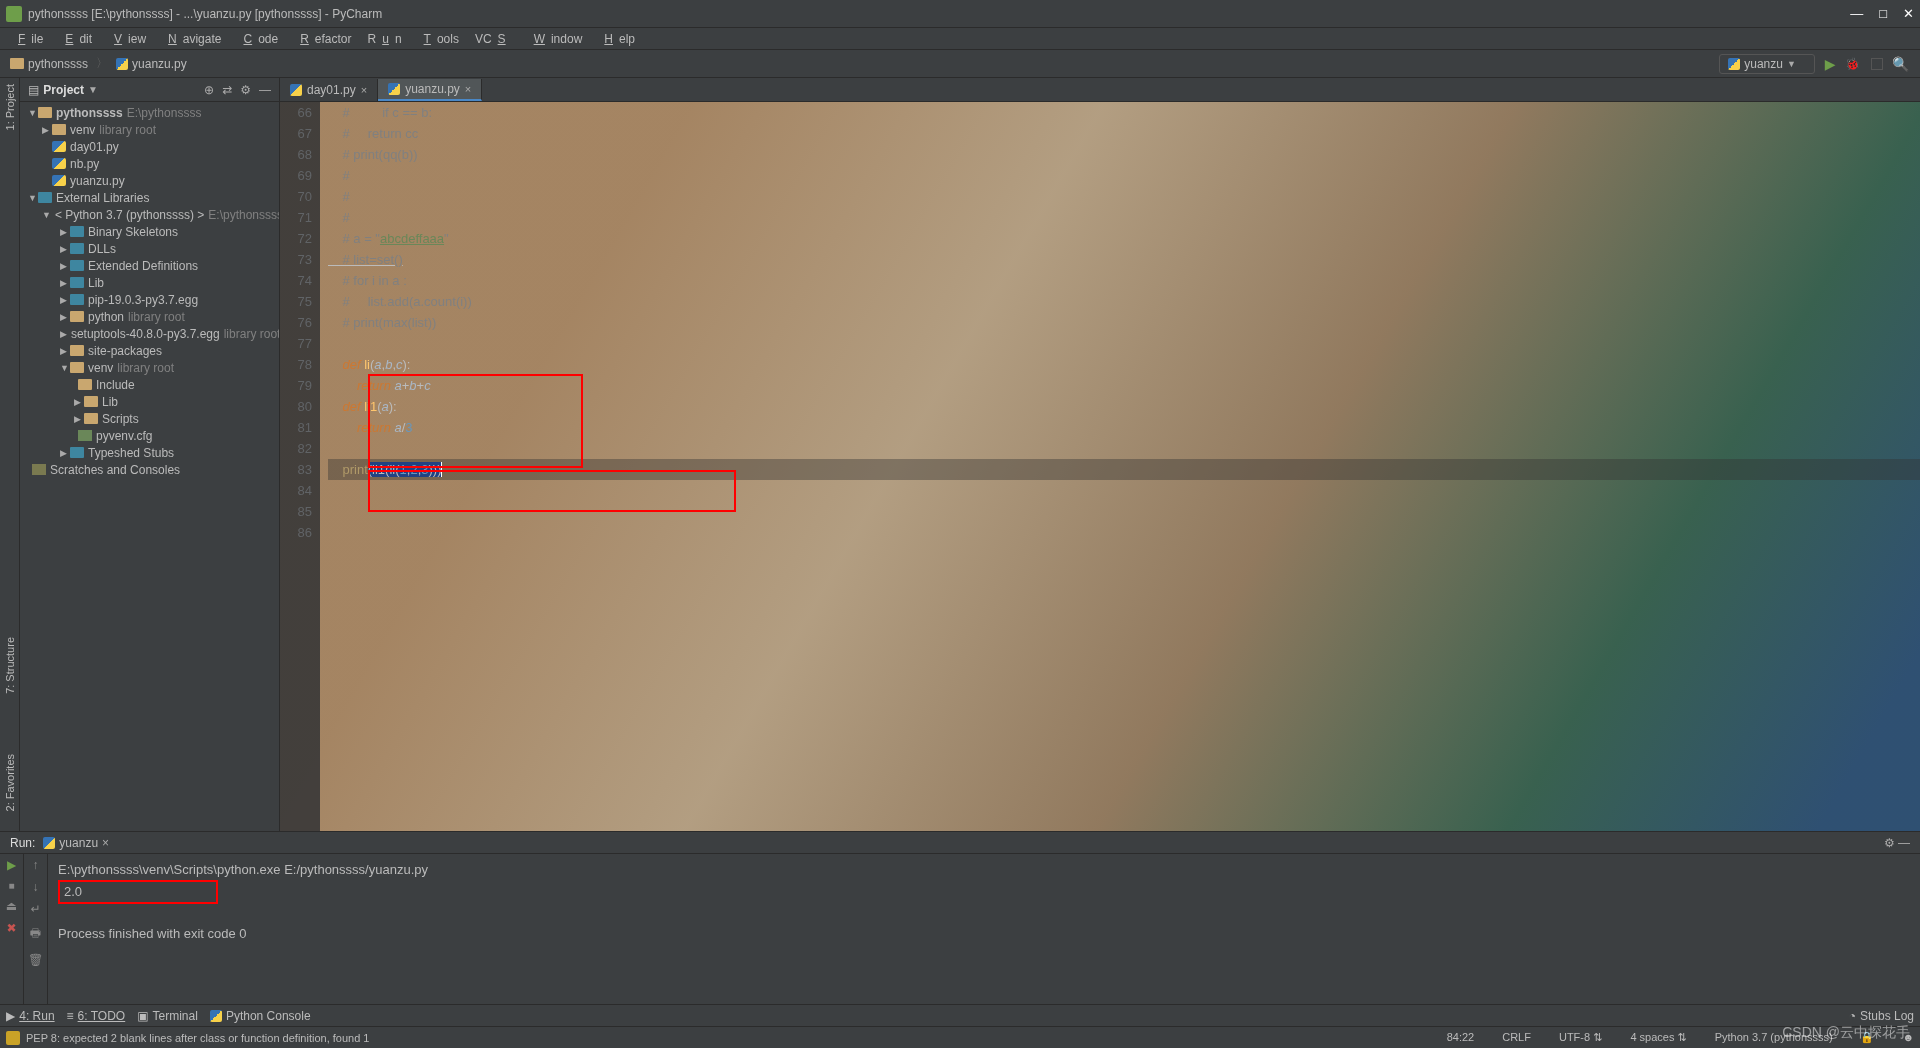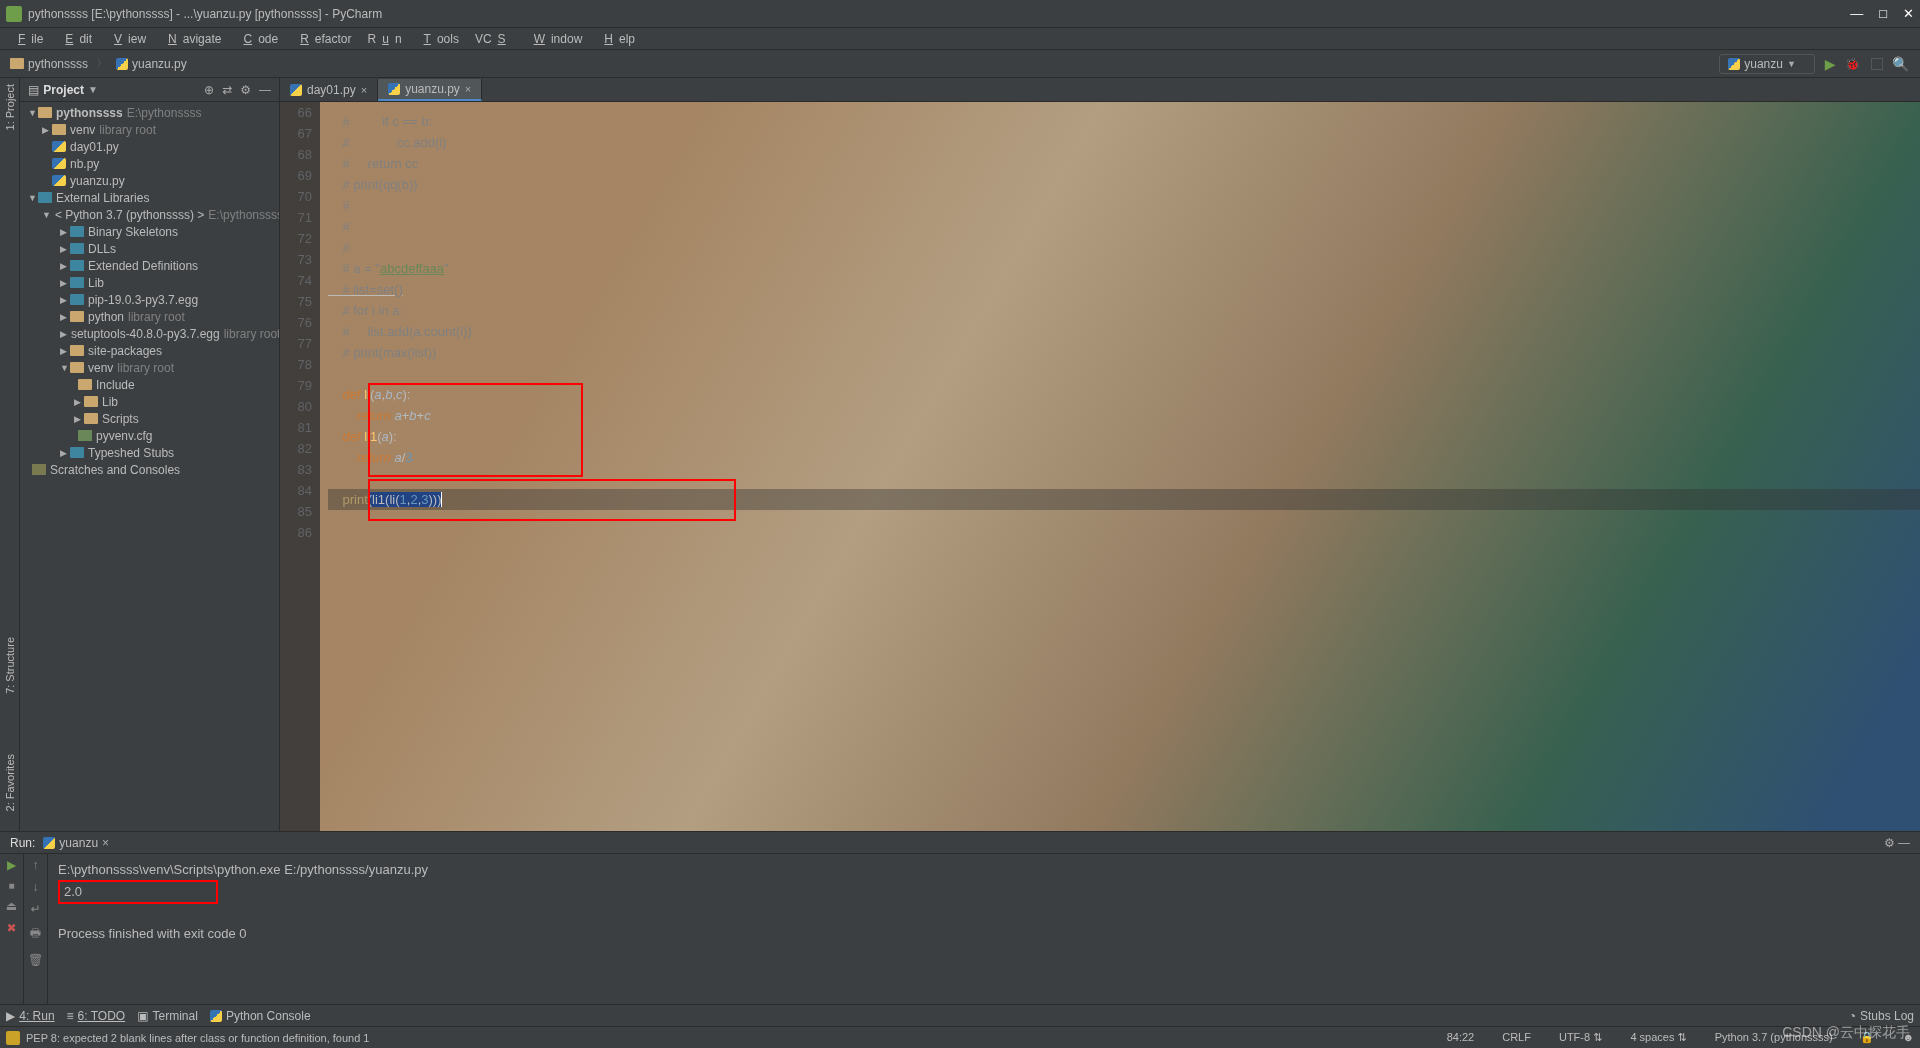--- a/index.html
+++ b/index.html
@@ -39,21 +39,21 @@
 .tree .lib{background:#3e86a0;border-radius:1px;}
 .tree .dim{color:#808080;margin-left:4px;}
 .editor{flex:1;display:flex;flex-direction:column;min-width:0;position:relative;}
 .tabs{height:24px;display:flex;align-items:end;background:#3c3f41;border-bottom:1px solid #2b2b2b;}
 .tab{height:22px;display:flex;align-items:center;padding:0 10px;gap:5px;background:#3c3f41;border-right:1px solid #2b2b2b;cursor:pointer;font-size:12px;}
 .tab.active{background:#515658;border-bottom:2px solid #4a88c7;}
 .tab .cls{color:#aaa;font-size:11px;}
 .code{flex:1;display:flex;font-family:"Consolas",monospace;font-size:13px;line-height:21px;position:relative;background:rgba(43,43,43,0.3);}
 .bgimg{position:absolute;inset:0;background:linear-gradient(120deg,#d4a574 20%,#e8c9a0 40%,#b8956e 60%,#3a7258 80%,#2c5a8a 95%);opacity:0.7;z-index:0;}
 .gutter{width:40px;text-align:right;padding-right:8px;color:#606366;background:rgba(49,51,53,0.85);z-index:1;position:relative;}
-.codelines{flex:1;padding-left:8px;z-index:1;position:relative;margin-top:9px;}
+.codelines{flex:1;padding-left:8px;z-index:1;position:relative;}
 .codelines .hl1{position:absolute;border:2px solid #ff0000;pointer-events:none;}
 .cmt{color:#808080;}
 .kw{color:#cc7832;font-style:italic;}
 .fn{color:#ffc66d;}
 .param{color:#a9b7c6;font-style:italic;}
 .str{color:#6a8759;text-decoration:underline;}
 .num{color:#6897bb;}
 .call{color:#b09968;}
 .cursor-line{background:rgba(50,50,50,0.4);}
 .caret{border-left:1px solid #fff;}
@@ -293,21 +293,20 @@
           <div>81</div>
           <div>82</div>
           <div>83</div>
           <div>84</div>
           <div>85</div>
           <div>86</div>
         </div>
       <div class="codelines" id="codelines">
 
       <div style="white-space: pre;"><span class="cmt">    #         if c == b:</span></div>
-          <div style="white-space: pre;"><span class="cmt">    #             cc.add(i)</span></div>
           <div style="white-space: pre;"><span class="cmt">    #     return cc</span></div>
           <div style="white-space: pre;"><span class="cmt">    # print(qq(b))</span></div>
           <div style="white-space: pre;"><span class="cmt">    #</span></div>
           <div style="white-space: pre;"><span class="cmt">    #</span></div>
           <div style="white-space: pre;"><span class="cmt">    #</span></div>
           <div style="white-space: pre;">    <span class="cmt"># a = "</span><span class="str">abcdeffaaa</span><span class="cmt">"</span></div>
           <div style="white-space: pre; text-decoration: underline;"><span class="cmt">    # list=set()</span></div>
           <div style="white-space: pre;"><span class="cmt">    # for i in a :</span></div>
           <div style="white-space: pre;"><span class="cmt">    #     list.add(a.count(i))</span></div>
           <div style="white-space: pre;"><span class="cmt">    # print(max(list))</span></div>

